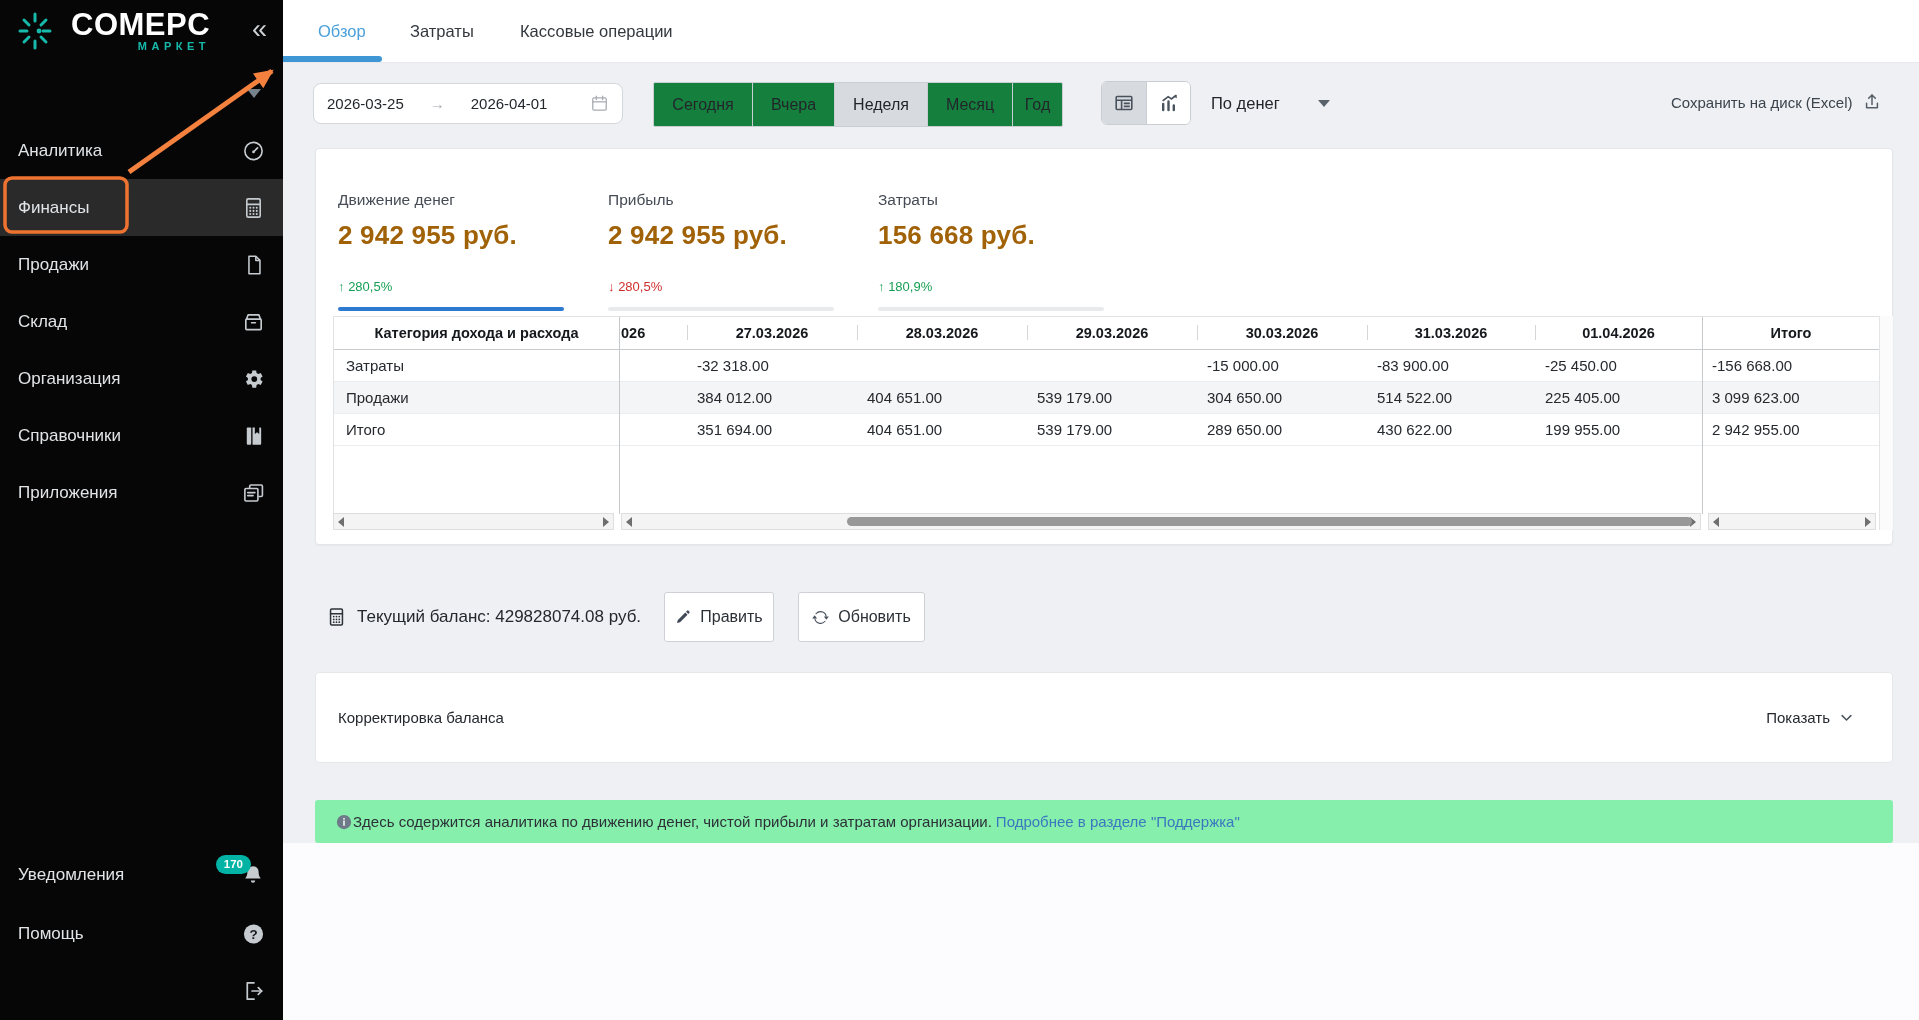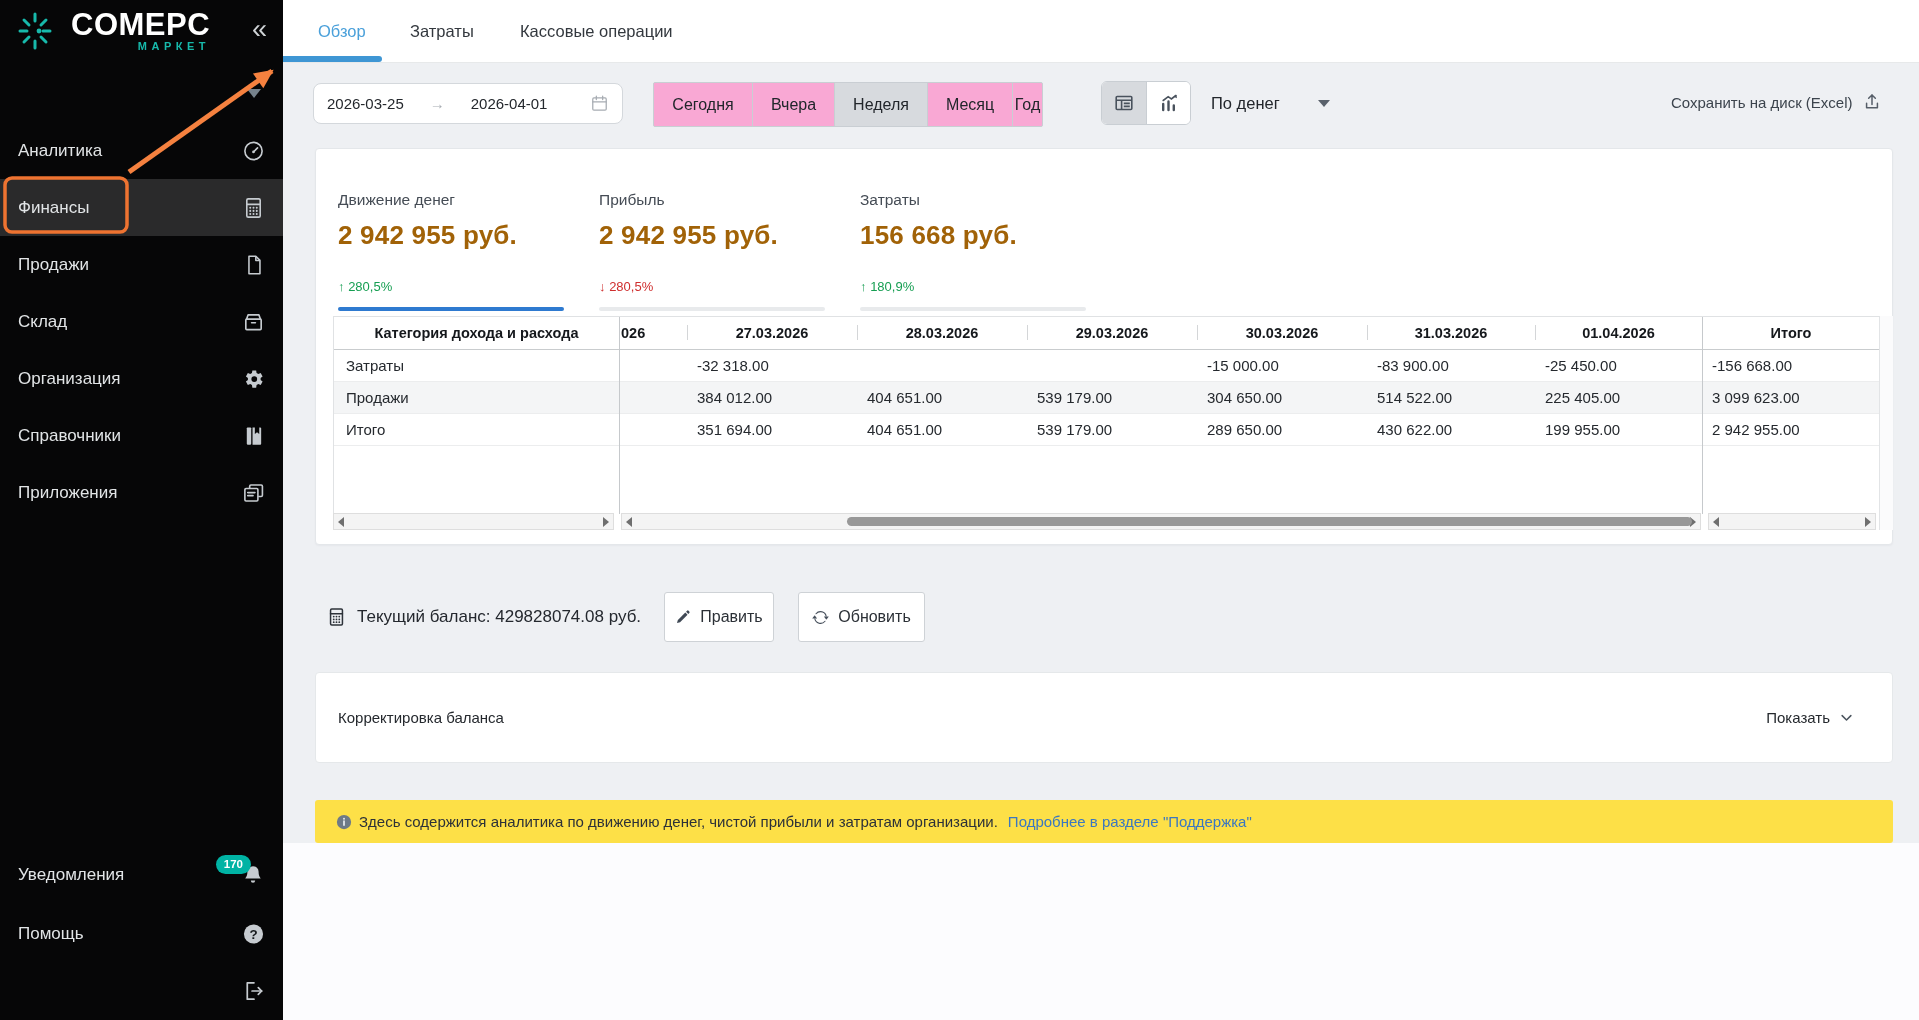--- a/index.html
+++ b/index.html
@@ -33,39 +33,39 @@
   .tab.active{color:#4aa0da}
   .tab-underline{position:absolute;left:0;top:56px;width:99px;height:6px;background:#3e96d4;border-radius:0 3px 3px 0}
 
   
   .datebox{position:absolute;left:30px;top:83px;width:310px;height:41px;background:#fff;border:1px solid #d4d8dc;border-radius:8px;
            display:flex;align-items:center;padding:0 13px;box-sizing:border-box;gap:10px;cursor:pointer}
   .datebox .dt{font-size:15px;color:#24282d}
   .datebox .sep{color:#a8adb3;font-size:15px;flex:0 0 auto;margin:0 16px}
   .datebox .spacer{flex:1}
   .seg{position:absolute;left:370px;top:82px;display:flex}
-  .seg button{height:45px;background:#f9a8d4;border:1px solid #c9ced3;font-size:16px;color:#22262b;margin-left:-1px;cursor:pointer;
+  .seg button{height:45px;background:#15803d;border:1px solid #c9ced3;font-size:16px;color:#22262b;margin-left:-1px;cursor:pointer;
               font-family:inherit;padding:0}
   .seg button:first-child{margin-left:0;border-radius:2px 0 0 2px}
   .seg button:last-child{border-radius:0 2px 2px 0}
   .seg button.active{background:#d7dade}
   .toggle{position:absolute;left:818px;top:81px;display:flex;border:1px solid #c9ced3;border-radius:6px;overflow:hidden;height:44px;box-sizing:border-box;background:#fff}
   .toggle button{width:44px;border:none;background:#fff;display:flex;align-items:center;justify-content:center;cursor:pointer;color:#49525d}
   .toggle button + button{border-left:1px solid #c9ced3}
   .toggle button.active{background:#d7dade}
   .groupby{position:absolute;left:928px;top:81px;height:44px;display:flex;align-items:center;gap:38px;cursor:pointer}
   .groupby .gb-label{font-size:16.5px;color:#23272c}
   .gb-caret{width:0;height:0;border-left:6px solid transparent;border-right:6px solid transparent;border-top:7px solid #59616b}
   .export{position:absolute;left:1388px;top:81px;height:42px;display:flex;align-items:center;gap:9px;cursor:pointer;color:#3c444d}
   .export .ex-label{font-size:15px}
 
   
   .card{position:absolute;left:32px;top:148px;width:1578px;height:397px;background:#fff;border:1px solid #e4e7ea;
         border-radius:4px;box-sizing:border-box;box-shadow:0 1px 2px rgba(20,30,40,.04)}
-  .metrics{position:absolute;left:22px;top:42px;display:flex;gap:35px}
+  .metrics{position:absolute;left:22px;top:42px;display:flex;gap:44px}
   .metric{width:226px;cursor:pointer}
   .m-label{font-size:15.5px;color:#454c55}
   .m-value{margin-top:11px;font-size:26px;font-weight:bold;color:#a16207;letter-spacing:.2px;white-space:nowrap}
   .m-delta{margin-top:28px;font-size:13px}
   .m-delta.up{color:#169e52}
   .m-delta.down{color:#cf2e2e}
   .m-underline{margin-top:13px;height:4px;border-radius:2px;background:#e8eaec}
   .metric.active .m-underline{background:#2e7ad0}
 
   
@@ -98,22 +98,22 @@
   .btn.edit{left:381px;width:110px}
   .btn.refresh{left:515px;width:127px}
 
   
   .adjust{position:absolute;left:32px;top:672px;width:1578px;height:91px;background:#fff;border:1px solid #e5e8ea;border-radius:4px;
           box-sizing:border-box;display:flex;align-items:center;justify-content:space-between;padding:0 38px 0 22px}
   .adj-title{font-size:15px;color:#25292e}
   .adj-toggle{display:flex;align-items:center;gap:9px;cursor:pointer;font-size:15px;color:#25292e}
 
   
-  .infobar{position:absolute;left:32px;top:800px;width:1578px;height:43px;background:#fde047;border-radius:3px;
-           display:flex;align-items:center;padding:0 20px;box-sizing:border-box;gap:6px}
+  .infobar{position:absolute;left:32px;top:800px;width:1578px;height:43px;background:#86efac;border-radius:3px;
+           display:flex;align-items:center;padding:0 20px;box-sizing:border-box;gap:0}
   .info-text{font-size:15px;color:#2c3138}
   .info-link{font-size:15px;color:#3b77c0;cursor:pointer;margin-left:4px}
 
   .annot{position:absolute;left:0;top:0;z-index:50;pointer-events:none}
   svg{display:block}
 </style>
 </head>
 <body>
 
 <div class="screen">
@@ -262,21 +262,21 @@
             <path d="M3.5 10h17M8 2.8V7M16 2.8V7"></path>
         </svg>
       </span>
     </div>
 
     <div class="seg">
       <button style="width:100px">Сегодня</button>
       <button style="width:83px">Вчера</button>
       <button style="width:94px" class="active">Неделя</button>
       <button style="width:86px">Месяц</button>
-      <button style="width:31px">Год</button>
+      <button style="width:51px">Год</button>
     </div>
 
     <div class="toggle">
       <button class="active">
         <svg width="20" height="20" viewBox="0 0 20 20" fill="none" stroke="currentColor" stroke-width="1.6">
           <rect x="2.2" y="3.5" width="15.6" height="13" rx="1"></rect>
           <path d="M2.2 7.3h15.6M7.6 7.3v9.2M9.8 10.4h6M9.8 13.4h6"></path>
         </svg>
       </button>
       <button>

